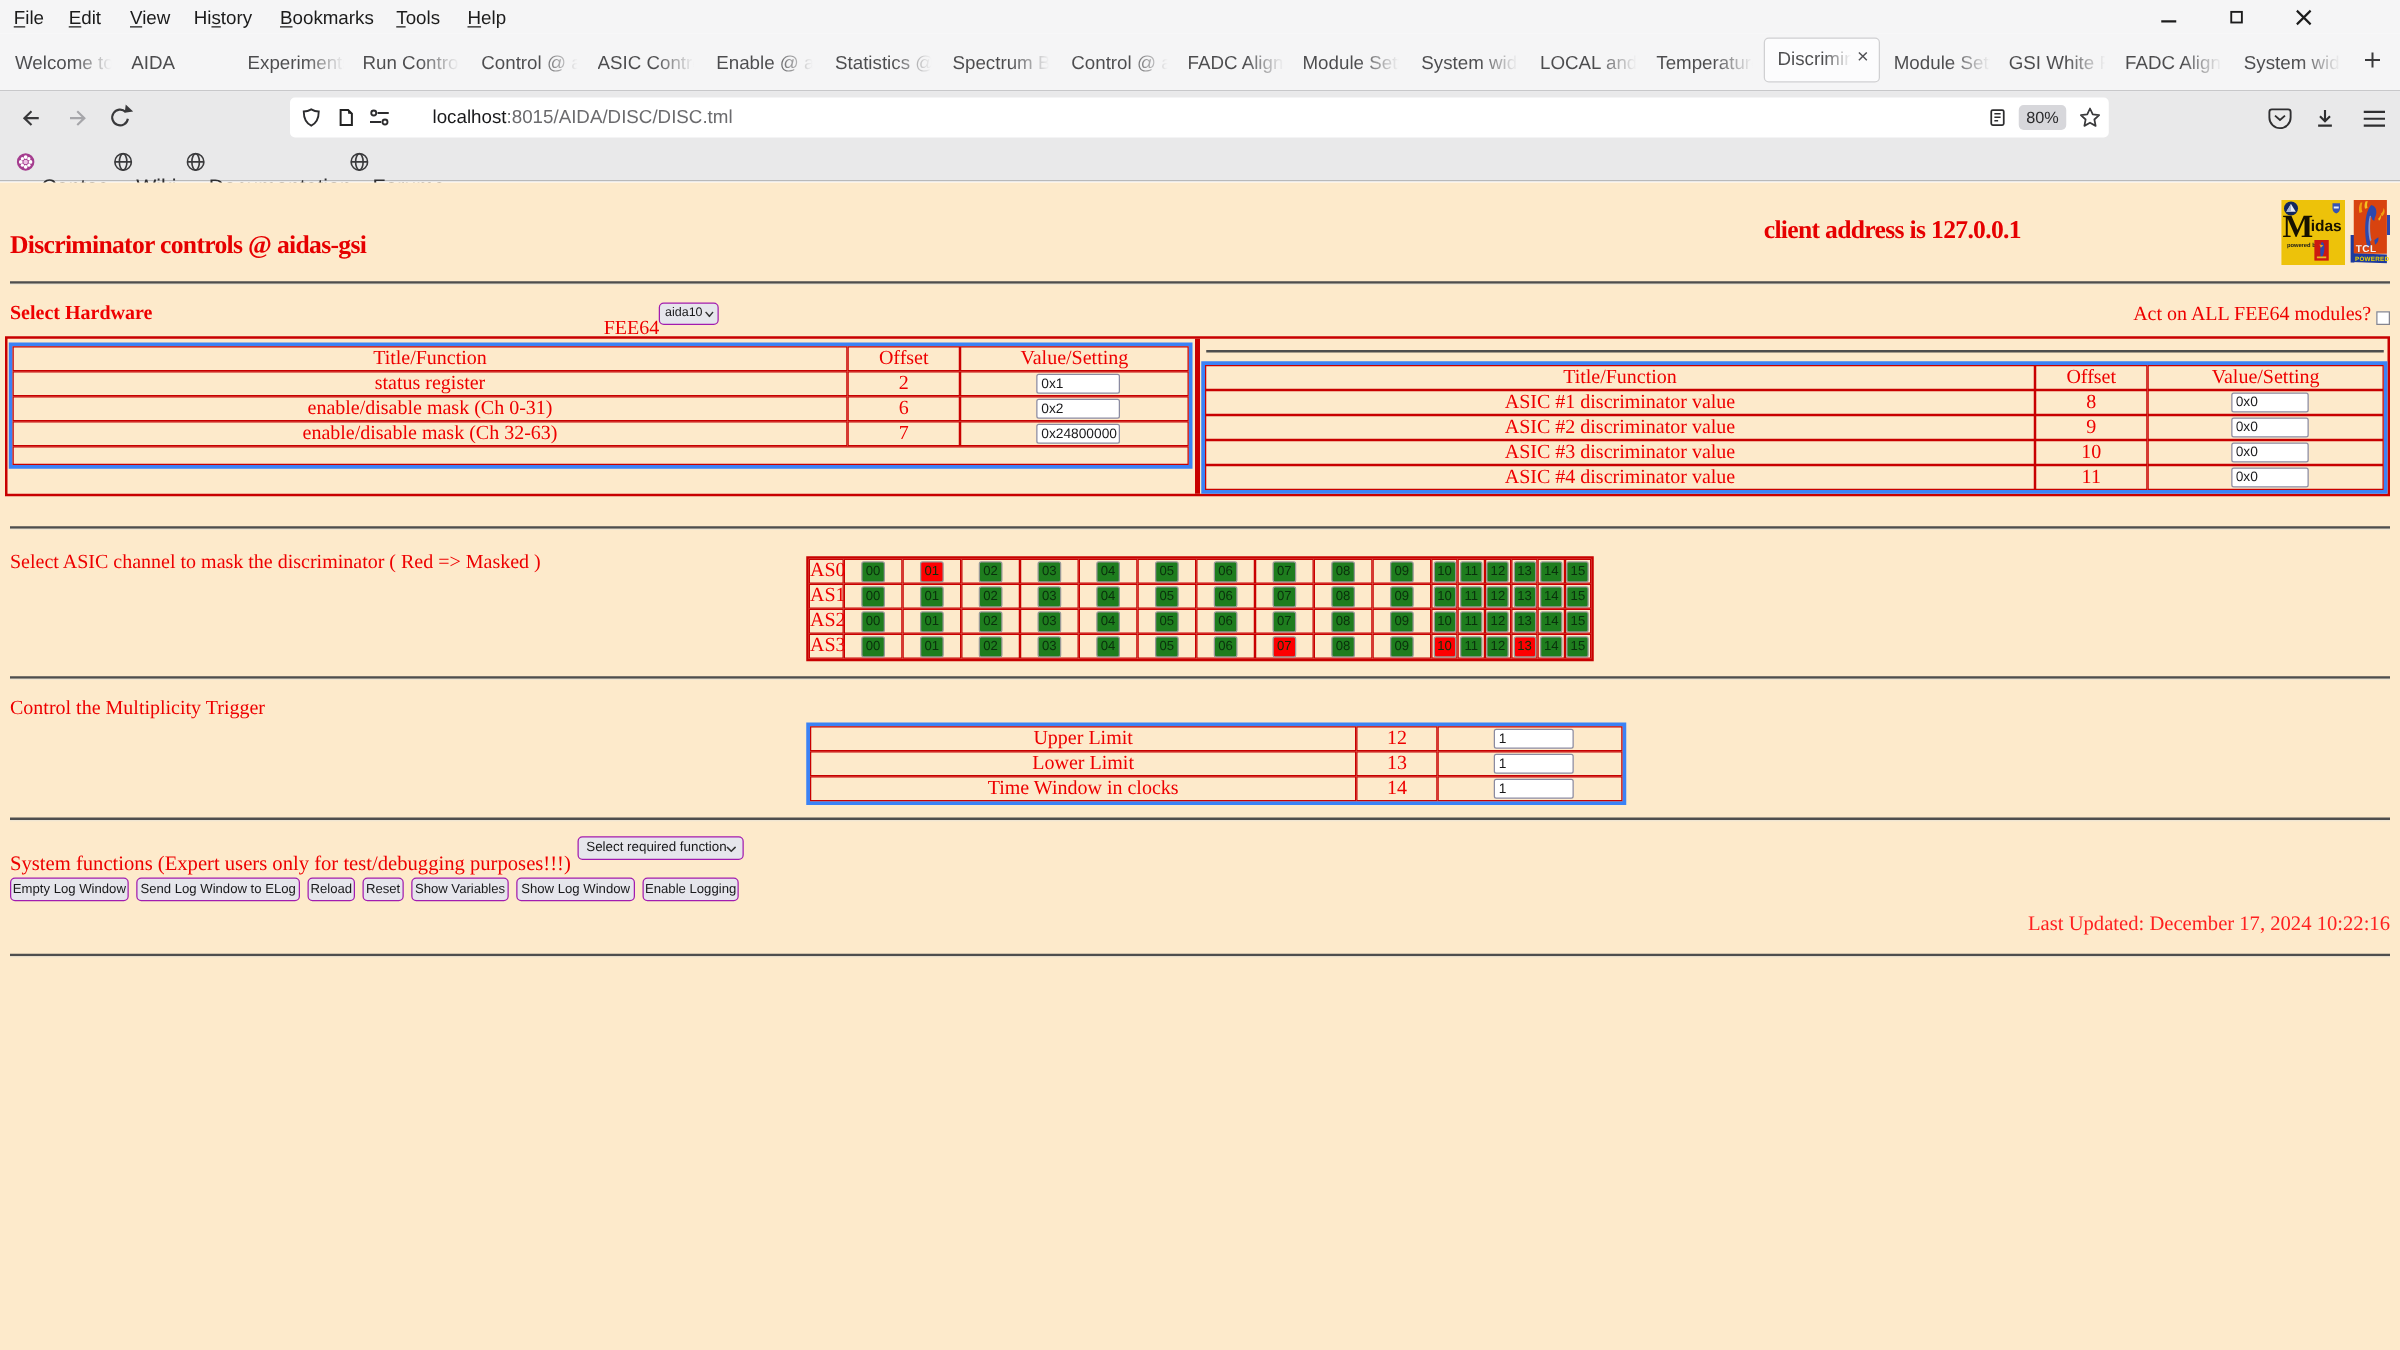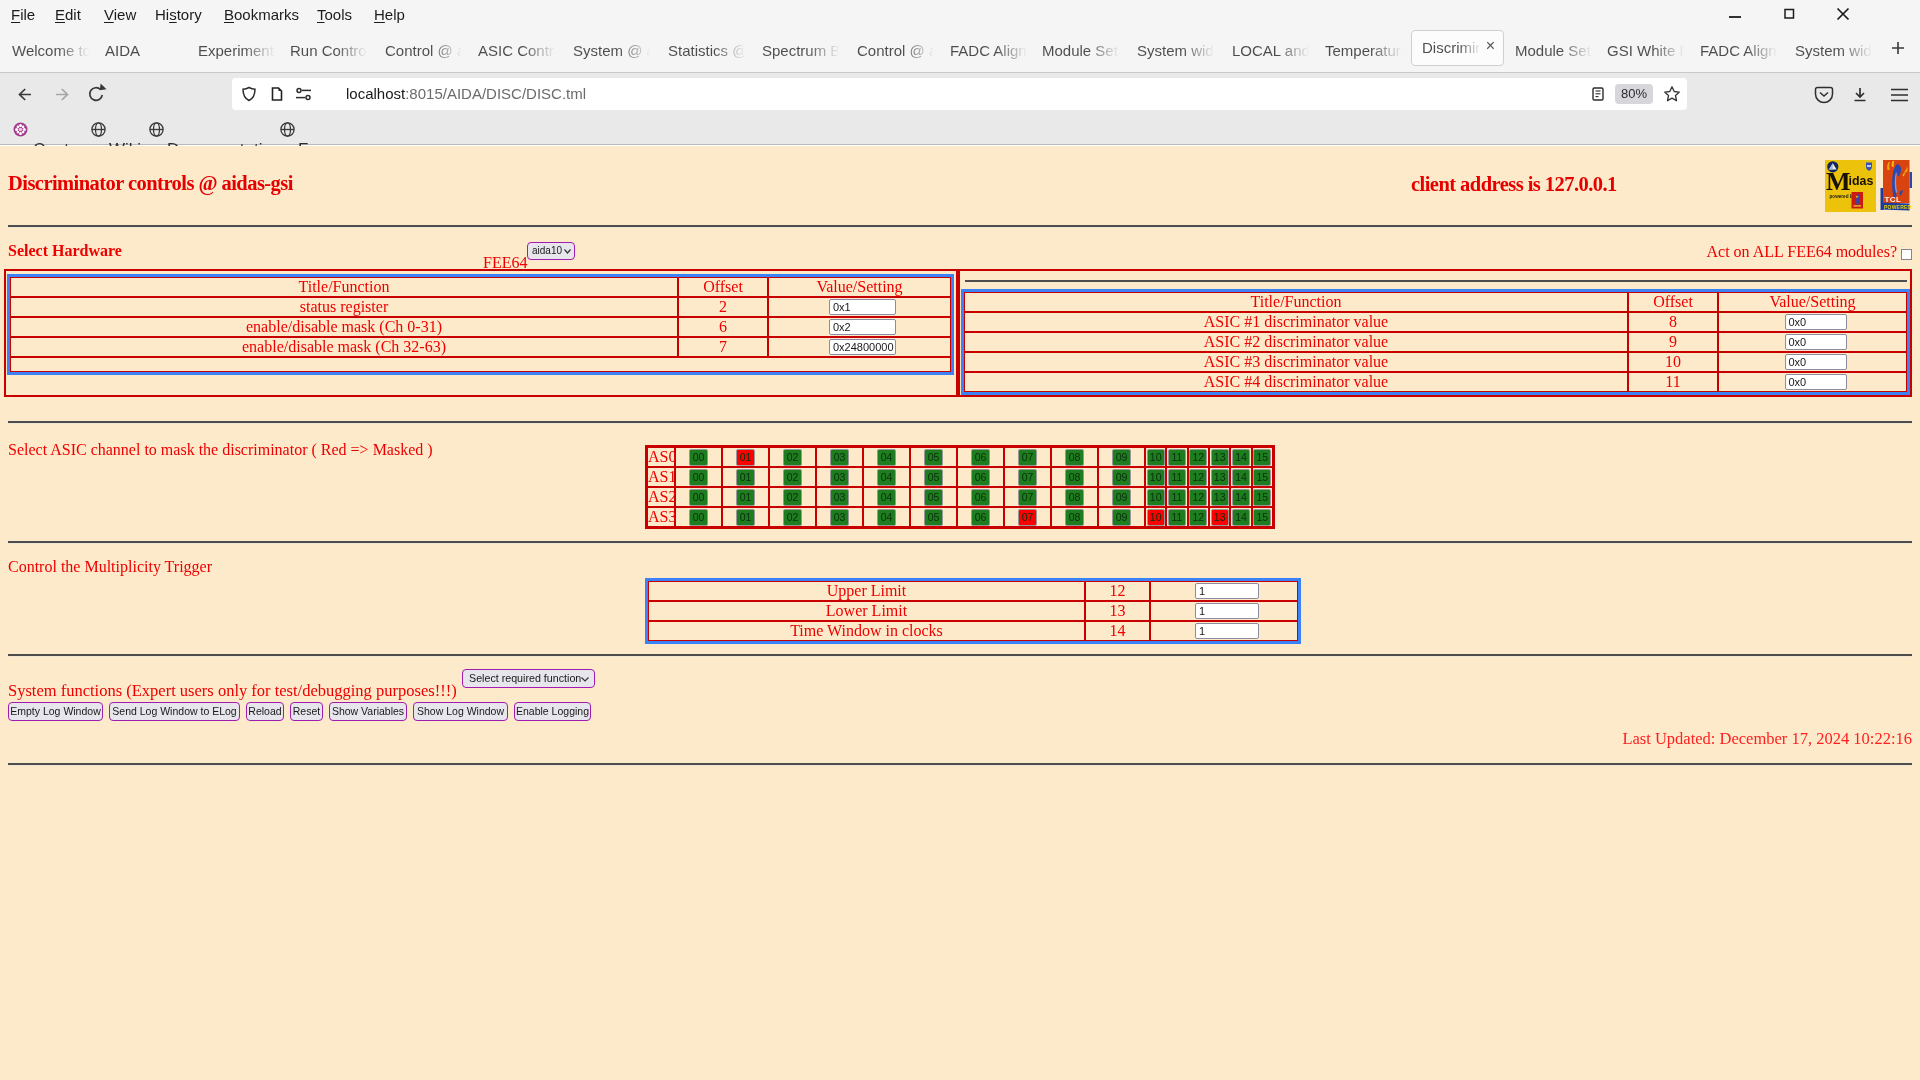--- a/index.html
+++ b/index.html
@@ -23,21 +23,21 @@
 #urlbar { position:absolute; left:232px; top:5px; width:1455px; height:32px; background:#fff; border-radius:4px; }
 .navic { position:absolute; top:0; }
 #urltext { position:absolute; left:90px; top:7px; font-size:15px; color:#6b6b6e; white-space:nowrap; }
 #urltext b { color:#19191b; font-weight:normal;margin-left:24px; }
 #zoomchip { position:absolute; left:1383px; top:6px; width:38px; height:20px; background:#d7d7db; border-radius:4px; font-size:13px; color:#2b2b2d; text-align:center; line-height:20px; }
 #bmbar { position:absolute; left:0; top:44px; width:1920px; height:28px; }
 .bmtext { position:absolute; top:4px; font-size:17px; color:#2e2e30;margin-top:19px; }
 
 #page { position:absolute; left:0; top:146px; width:1920px; height:934px; background:#fdeacb; font-family:"Liberation Serif", serif; }
 hr.grey { position:absolute; left:8px; width:1904px; border:none; border-top:2px solid #4e4e4e; border-bottom:1px solid #efe5d2; }
-#h1l { position:absolute; left:8px; top:26px; font-size:20.5px; letter-spacing:-0.55px; font-weight:bold; color:#e60000;text-align:right; }
+#h1l { position:absolute; left:8px; top:39px; font-size:20.5px; letter-spacing:-0.55px; font-weight:bold; color:#e60000;text-align:right; }
 #h1r { position:absolute; left:1411px; top:27px; font-size:20.5px; letter-spacing:-0.55px; font-weight:bold; color:#e60000; }
 .shead { font-size:16px; font-weight:bold; color:#ee0000; }
 .stext { font-size:16px; color:#ee0000;margin-top:12px; }
 select, .uibtn { font-family:"Liberation Sans", sans-serif; background:#e6e6ec; border:1px solid #a21caf; border-radius:4px; color:#19191b; }
 .rt19 td { height:21px; }
 .bb { height:19px; font-size:10.5px; line-height:17px; text-align:center; white-space:nowrap; overflow:hidden; }
 input[type=text] { font-family:"Liberation Sans", sans-serif; background:#fff; border:1px solid #8b8ba1; border-radius:2px; color:#19191b; font-size:11px; padding:0 0 0 3px; display:block; margin:0 auto; }
 
 table.rt { border-collapse:separate; border-spacing:0; border:3px solid #3b82f6; }
 table.rt td { height:20px; }
@@ -71,21 +71,21 @@
   </svg>
 </div>
 
 <div id="tabbar">
   <span class="tab" style="left:12px">Welcome to AIDA</span>
   <span class="tab" style="left:105px;width:40px;background-image:none;color:#4c4c4e">AIDA</span>
   <span class="tab" style="left:198px">Experiments</span>
   <span class="tab" style="left:290px">Run Control</span>
   <span class="tab" style="left:385px">Control @ a</span>
   <span class="tab" style="left:478px">ASIC Contro</span>
-  <span class="tab" style="left:573px">System @ a</span>
+  <span class="tab" style="left:573px">Enable @ a</span>
   <span class="tab" style="left:668px">Statistics @</span>
   <span class="tab" style="left:762px">Spectrum Br</span>
   <span class="tab" style="left:857px">Control @ a</span>
   <span class="tab" style="left:950px">FADC Alignm</span>
   <span class="tab" style="left:1042px">Module Sett</span>
   <span class="tab" style="left:1137px">System wide</span>
   <span class="tab" style="left:1232px">LOCAL and</span>
   <span class="tab" style="left:1325px">Temperature</span>
   <div id="activetab">
       <span class="t">Discriminato</span>

